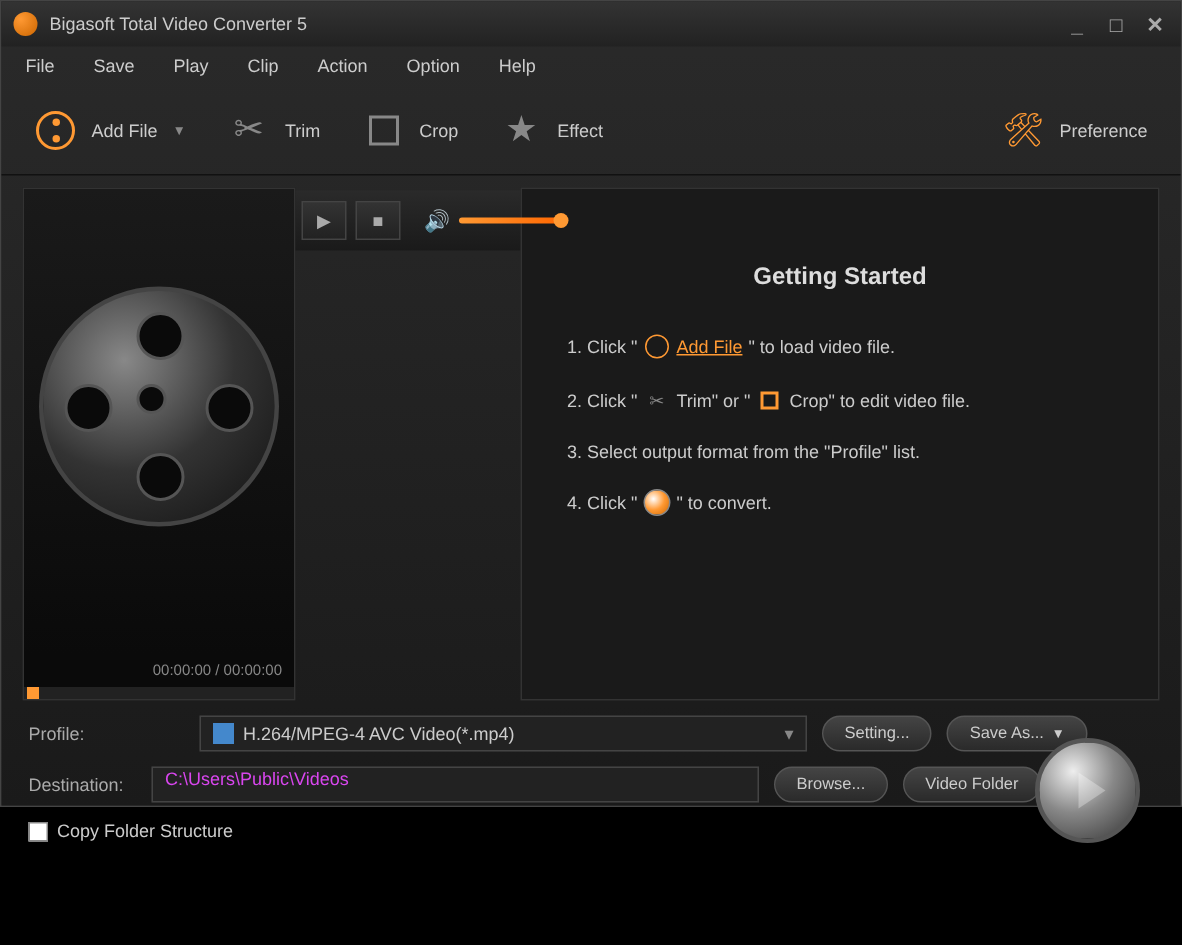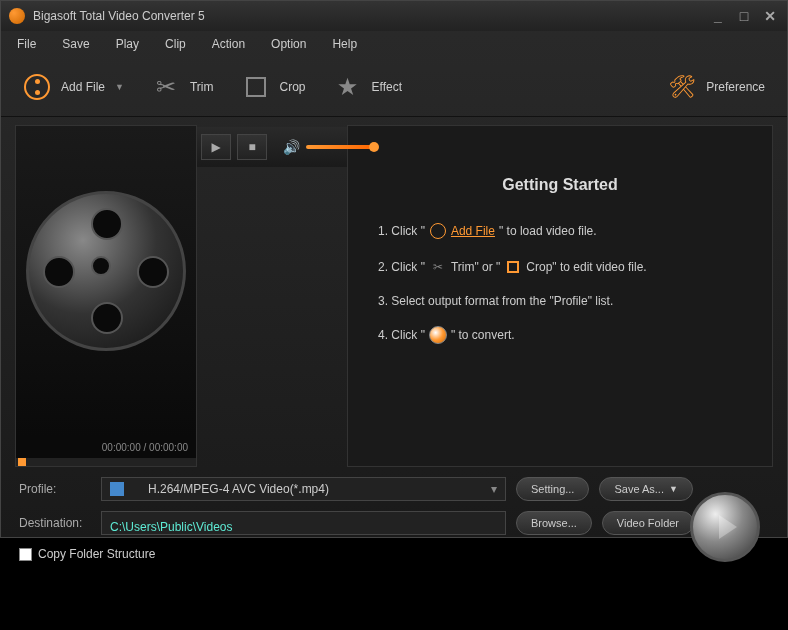--- a/index.html
+++ b/index.html
@@ -251,39 +251,40 @@
 .row-label { width: 72px; color: #aaa; }
 .profile-box {
   flex: 1;
   height: 24px;
   background: #222;
   border: 1px solid #444;
   display: flex;
   align-items: center;
   padding: 0 8px;
   color: #ccc;
-  gap: 24px;
+  gap: 6px;
   max-width: 405px;
+  margin-left: 32px;
 }
 .mp4-icon {
   width: 14px; height: 14px;
   background: #4488cc;
   display: inline-block;
 }
 .dd-arrow { margin-left: auto; color: #888; }
 .dest-input {
   flex: 1;
   height: 24px;
   background: #222;
   border: 1px solid #444;
-  color: #5eead4;
+  color: #d946ef;
   padding: 0 8px;
   max-width: 405px;
   display: flex;
-  align-items: flex-end;
+  align-items: flex-start;
 }
 .btn {
   height: 24px;
   padding: 0 14px;
   background: linear-gradient(to bottom, #444, #2a2a2a);
   border: 1px solid #555;
   border-radius: 12px;
   color: #ccc;
   cursor: pointer;
   font-size: 11px;

